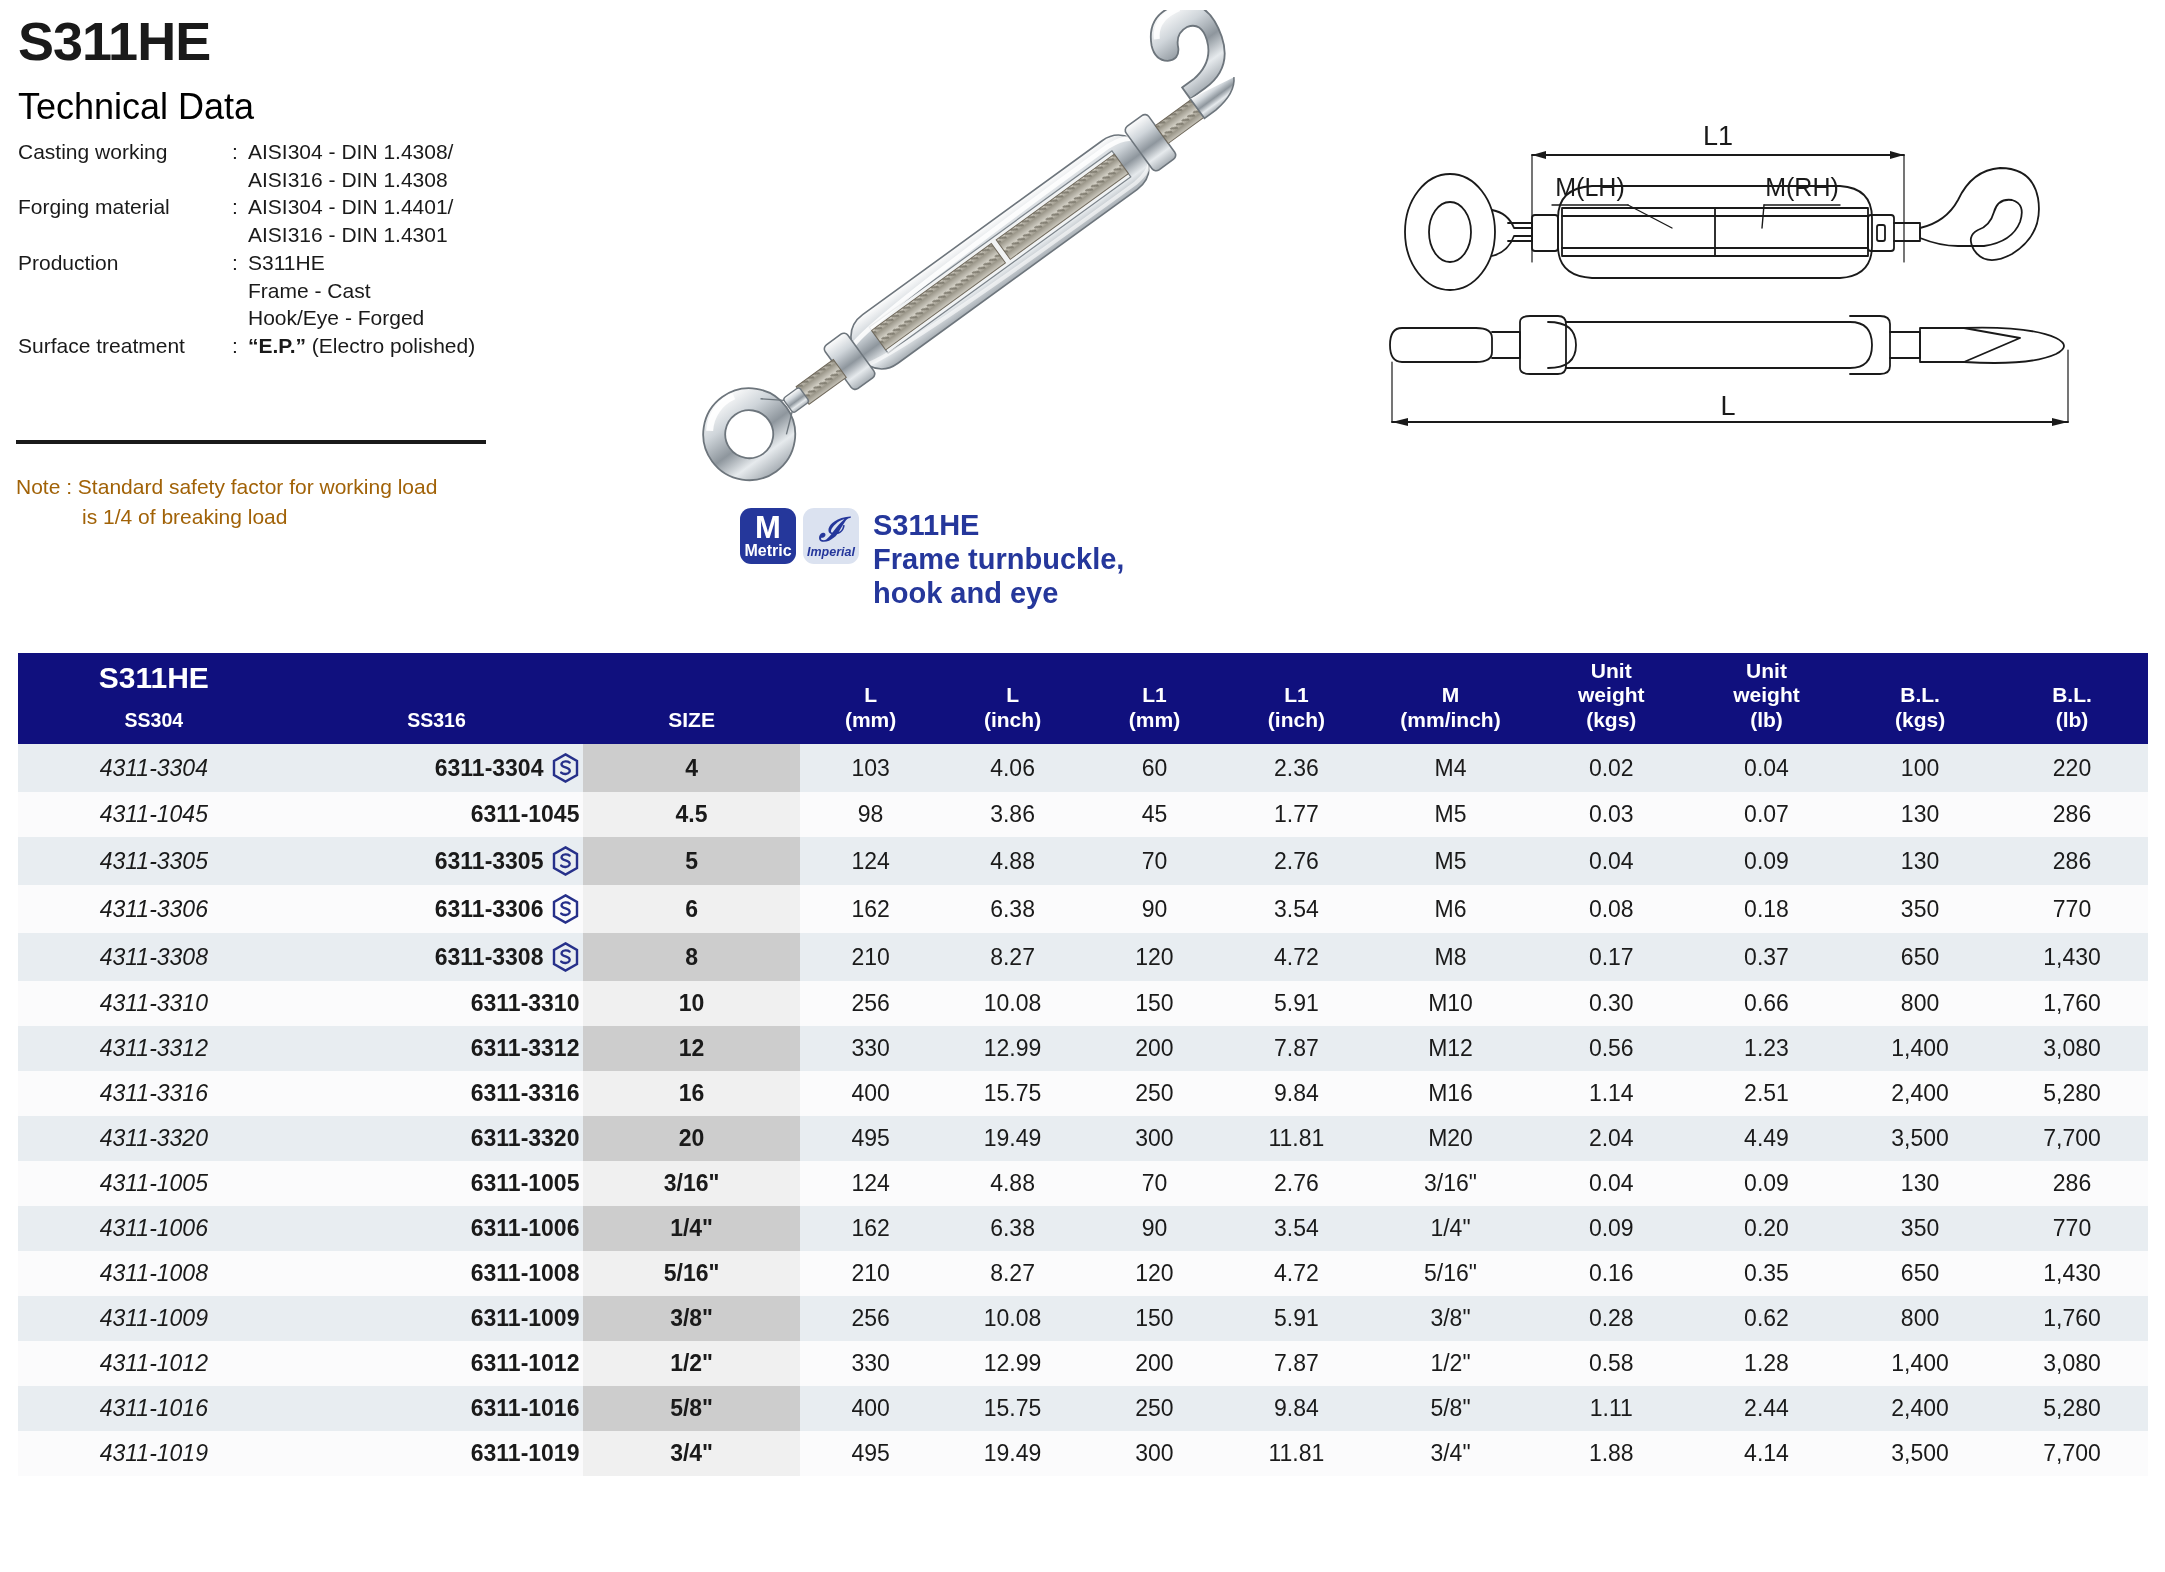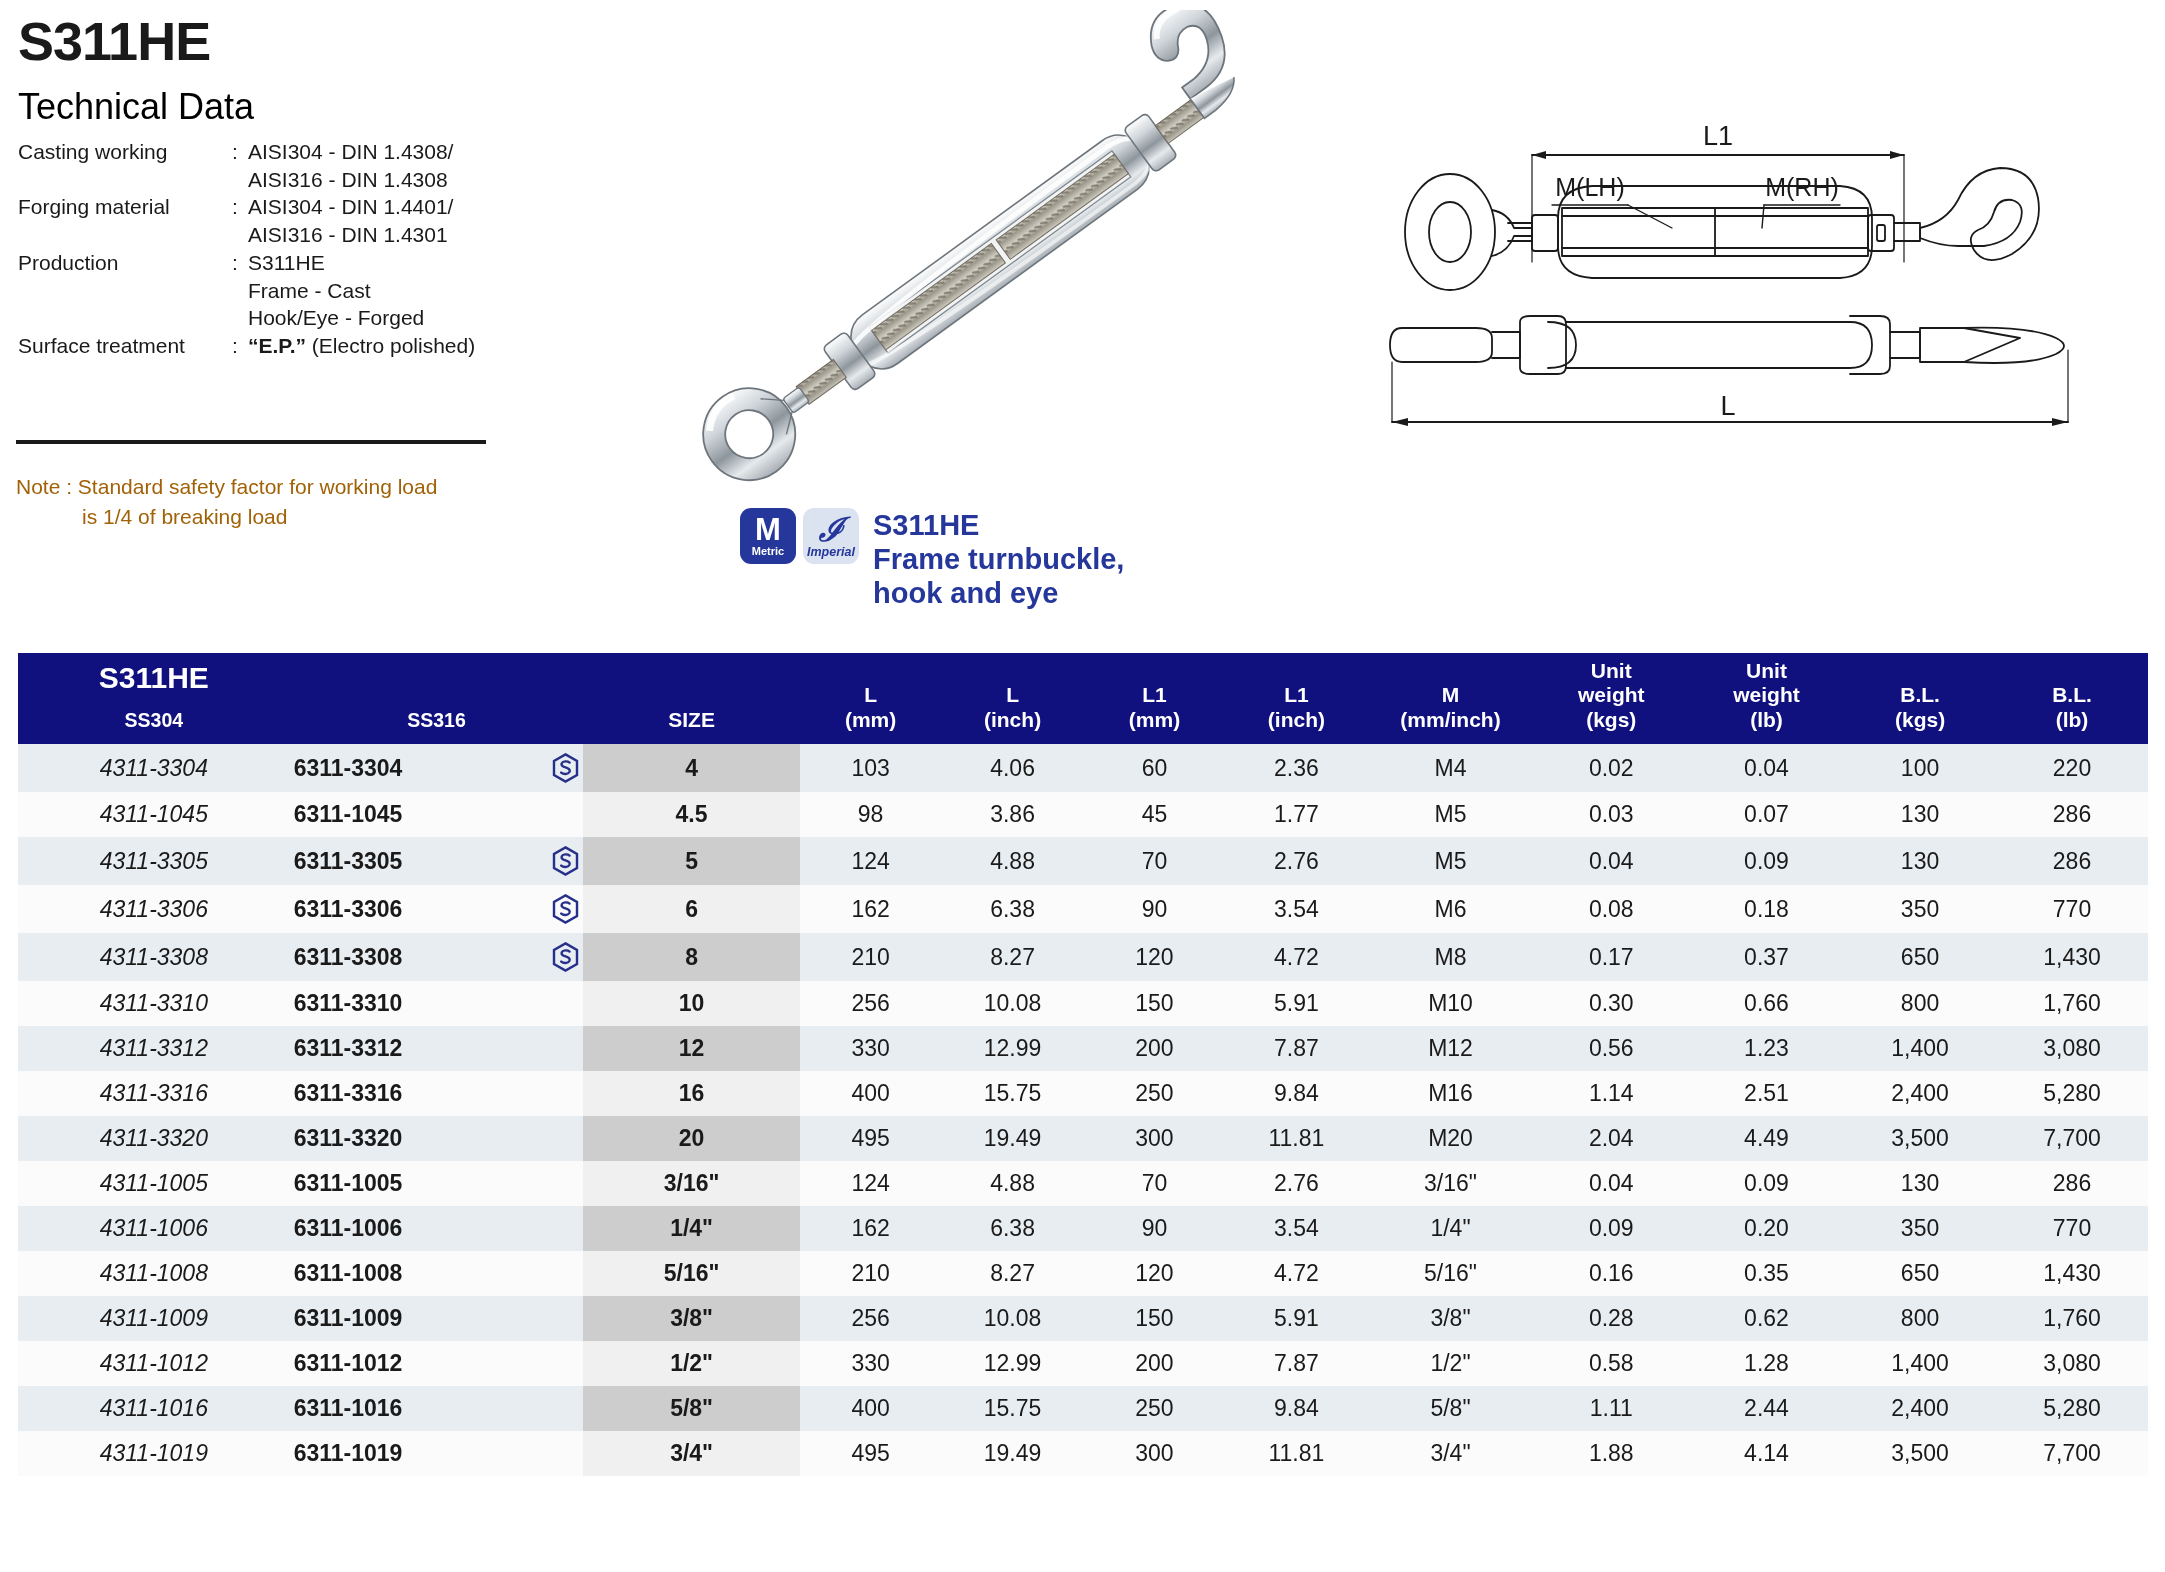--- a/index.html
+++ b/index.html
@@ -50,21 +50,21 @@
     display: flex; flex-direction: column; align-items: center; justify-content: center;
     flex: none;
   }
   .badge-metric { background: #25379b; margin-right: 7px; }
   .badge-imperial { background: #dbe2f0; }
   .badge-metric .badge-glyph {
     color: #ffffff; font-size: 31px; font-weight: bold; line-height: 0.82;
     margin-top: 2px; font-family: "Liberation Sans", sans-serif;
   }
   .badge-metric .badge-text {
-    color: #ffffff; font-size: 11px; font-weight: bold; line-height: 1;
+    color: #ffffff; font-size: 16px; font-weight: bold; line-height: 1;
     margin-top: 3px; font-family: "Liberation Sans", sans-serif; text-align: center;
   }
   .badge-imperial .badge-glyph {
     color: #25379b; font-size: 33px; line-height: 0.8; margin-top: 3px;
     font-family: "Liberation Serif", serif; font-style: italic; font-weight: bold;
   }
   .badge-imperial .badge-text {
     color: #25379b; font-size: 12.5px; font-weight: bold; font-style: italic;
     line-height: 1; margin-top: 3px; font-family: "Liberation Sans", sans-serif;
   }
@@ -91,21 +91,21 @@
     font-size: 23px; text-align: center; padding: 9px 4px;
     color: #1a1a1a; border: none; white-space: nowrap;
   }
   .data-table tbody tr.odd td { background: #e8edf1; }
   .data-table tbody tr.even td { background: #fbfbfc; }
   .data-table tbody tr.odd td.c-size { background: #cdcdcd; }
   .data-table tbody tr.even td.c-size { background: #f0f0f0; }
   td.c-ss304 { font-style: italic; font-weight: normal; }
   td.c-ss316 { font-weight: bold; }
   td.c-size { font-weight: bold; }
-  .cellflex { display: flex; align-items: center; justify-content: space-between; gap: 9px; }
+  .cellflex { display: flex; align-items: center; justify-content: flex-end; gap: 9px; }
   .s-badge { flex: none; display: inline-flex; }
 
   
   col.w-ss304 { width: 245px; }
   col.w-ss316 { width: 265px; }
   col.w-size  { width: 195px; }
   col.w-num   { width: 128px; }
   col.w-m     { width: 150px; }
   col.w-uw    { width: 140px; }
   col.w-bl    { width: 137px; }

